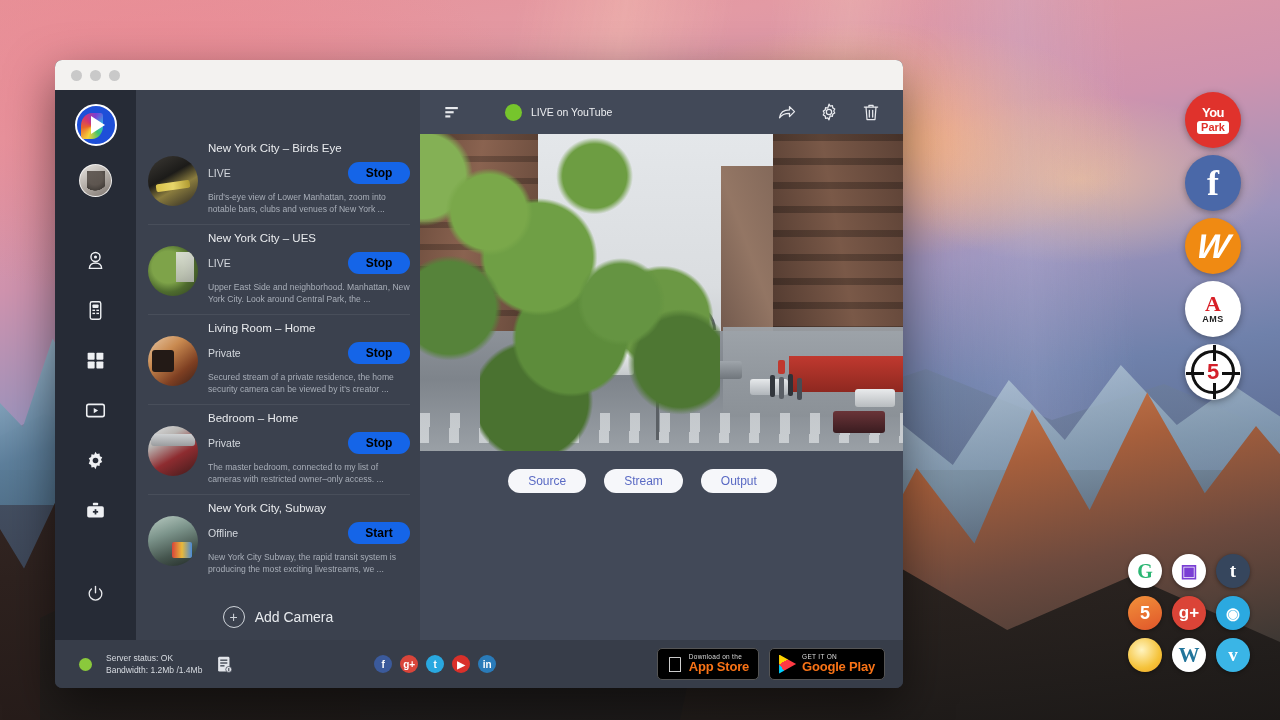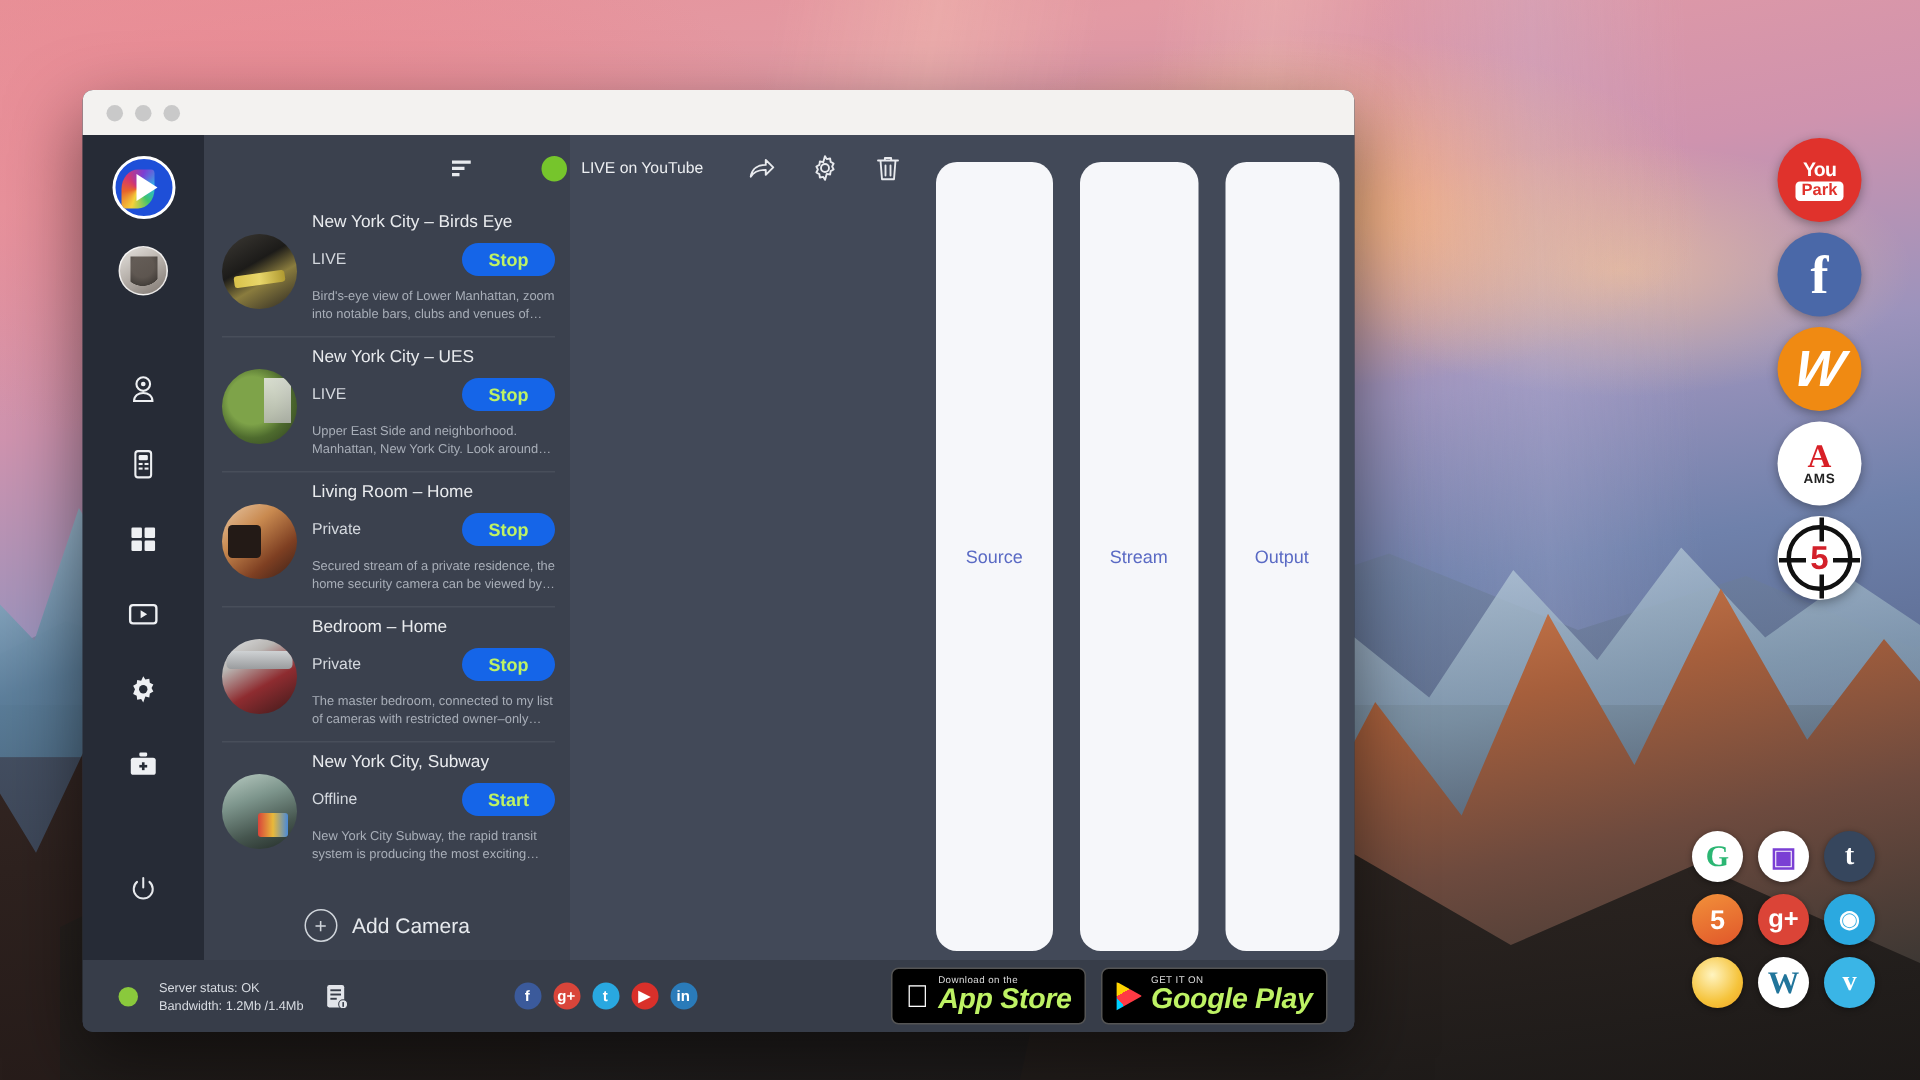--- a/index.html
+++ b/index.html
@@ -188,21 +188,21 @@
   .rail-item {
     width: 81px; height: 50px; display: flex; align-items: center; justify-content: center;
     color: #f0f1f3;
   }
   .rail-item svg { width: 21px; height: 21px; fill: #eef0f3; }
   .rail-power { position: absolute; bottom: 20px; }
   .rail-power svg { width: 19px; height: 19px; fill: none; stroke: #e7e9ec; stroke-width: 1.7; }
 
   
   .list-col {
-    width: 244px; background: #3b414e; flex: none;
+    width: 284px; background: #3b414e; flex: none;
     display: flex; flex-direction: column; min-height: 0;
   }
   .list-head { height: 44px; flex: none; }
   .cam-list { flex: 1; overflow: hidden; }
   .cam-item {
     display: flex; padding: 8px 10px 8px 12px; gap: 10px; position: relative;
   }
   .cam-item + .cam-item::before {
     content: ""; position: absolute; left: 12px; right: 10px; top: 0;
     height: 1px; background: rgba(255,255,255,.07);
@@ -237,41 +237,41 @@
     background: linear-gradient(90deg,#d8443a,#e8b93a,#4a8ad8); border-radius:2px;
   }
   .cam-info { flex: 1; min-width: 0; }
   .cam-title {
     color: #e9ebee; font-size: 11.5px; margin-bottom: 8px; white-space: nowrap;
     overflow: hidden; text-overflow: ellipsis;
   }
   .cam-row { display: flex; align-items: center; justify-content: space-between; margin-bottom: 7px; }
   .cam-status { color: #d4d8de; font-size: 10.5px; }
   .cam-btn {
-    background: #1565e8; color: #bef264; border: none; border-radius: 13px;
+    background: #1565e8; color: #000000; border: none; border-radius: 13px;
     font-size: 12px; font-weight: bold; padding: 4px 16px; cursor: pointer;
     font-family: "Liberation Sans", sans-serif; min-width: 62px;
   }
   .cam-desc {
     color: #a8aeb8; font-size: 8.6px; line-height: 1.45;
     display: -webkit-box; -webkit-line-clamp: 2; -webkit-box-orient: vertical; overflow: hidden;
   }
   .add-camera {
     display: flex; align-items: center; justify-content: center; gap: 10px;
     padding: 22px 0 0; color: #e7eaee; cursor: pointer;
   }
   .add-circle {
     width: 22px; height: 22px; border-radius: 50%; border: 1.4px solid #cfd4da;
     display: flex; align-items: center; justify-content: center; font-size: 14px; line-height: 1;
     color: #cfd4da;
   }
   .add-label { font-size: 14px; }
 
   
-  .main-col { flex: 1; background: #424958; display: flex; flex-direction: row; min-width: 0; justify-content: center; }
+  .main-col { flex: 1; background: #424958; display: flex; flex-direction: column; min-width: 0; }
   .toolbar {
     height: 44px; flex: none; display: flex; align-items: center; padding: 0 17px;
     gap: 12px;
   }
   .live-group { display: flex; align-items: center; gap: 9px; margin-left: 26px; }
   .live-dot { width: 17px; height: 17px; border-radius: 50%; background: #76c52c; }
   .live-label { color: #eceef1; font-size: 10.5px; }
   .toolbar-spacer { flex: 1; }
   .tb-btn { width: 30px; height: 30px; display: flex; align-items: center; justify-content: center; cursor: pointer; }
   .tb-btn svg { fill: none; stroke: #e8eaee; stroke-width: 1.5; width: 20px; height: 20px; }
@@ -404,21 +404,21 @@
   .soc-yt { background: #d9302a; }
   .soc-li { background: #2a7bb9; }
   .store-row { display: flex; gap: 10px; margin-left: 20px; }
   .store-badge {
     background: #000; border: 1px solid #555; border-radius: 5px;
     display: flex; align-items: center; gap: 6px; padding: 4px 9px; cursor: pointer;
   }
   .store-badge .sb-ico { font-size: 21px; color: #fff; line-height: 1; }
   .store-badge .sb-txt { display: flex; flex-direction: column; line-height: 1.1; }
   .sb-small { color: #dcdcdc; font-size: 6.5px; letter-spacing: .3px; }
-  .sb-big { color: #bef264; font-size: 19px; font-weight: bold; letter-spacing: -.2px; font-style: italic; }
+  .sb-big { color: #f97316; font-size: 13px; font-weight: bold; letter-spacing: -.2px; }
   .gp-play {
     width: 17px; height: 19px;
     background: conic-gradient(from 200deg at 0% 50%, #00d0ff 0deg 60deg, #00e36a 60deg 140deg, #ffd400 140deg 220deg, #ff3a44 220deg 300deg, #00d0ff 300deg 360deg);
     clip-path: polygon(0% 0%, 100% 50%, 0% 100%);
   }
 </style>
 </head>
 <body>
 
 <div id="desktop">

